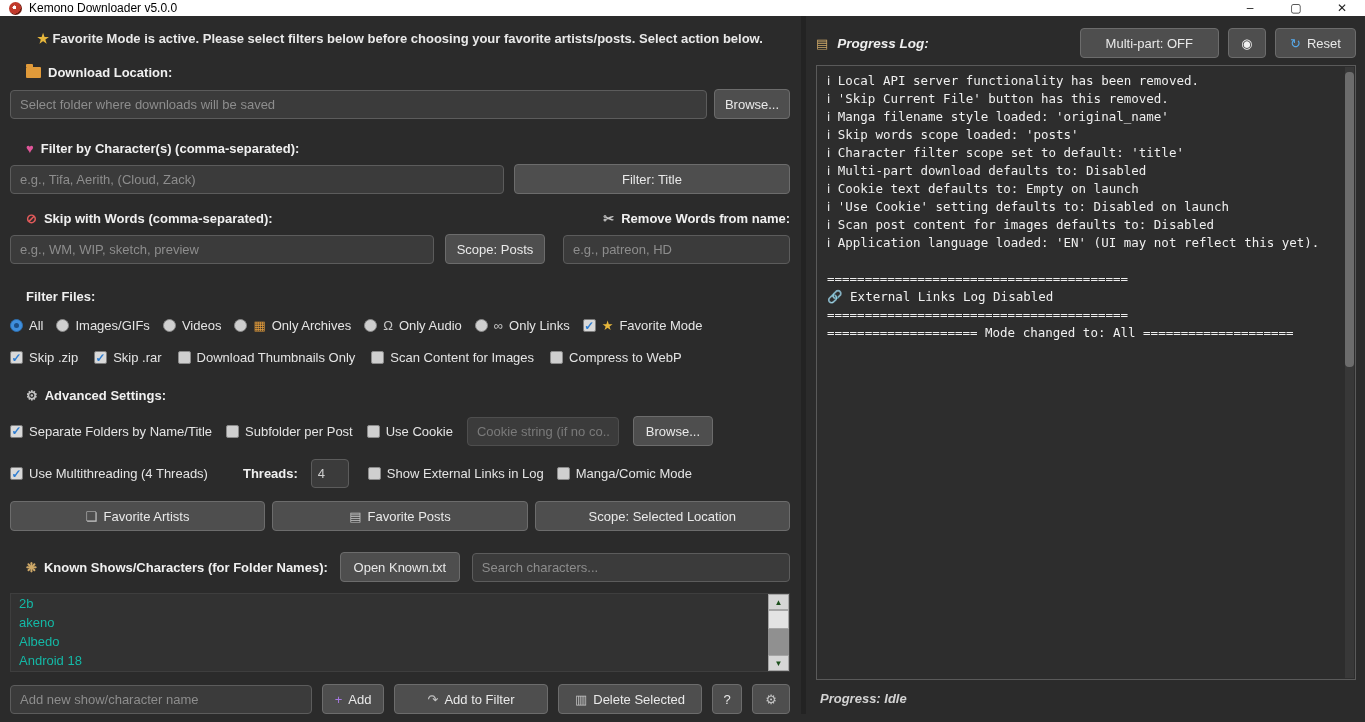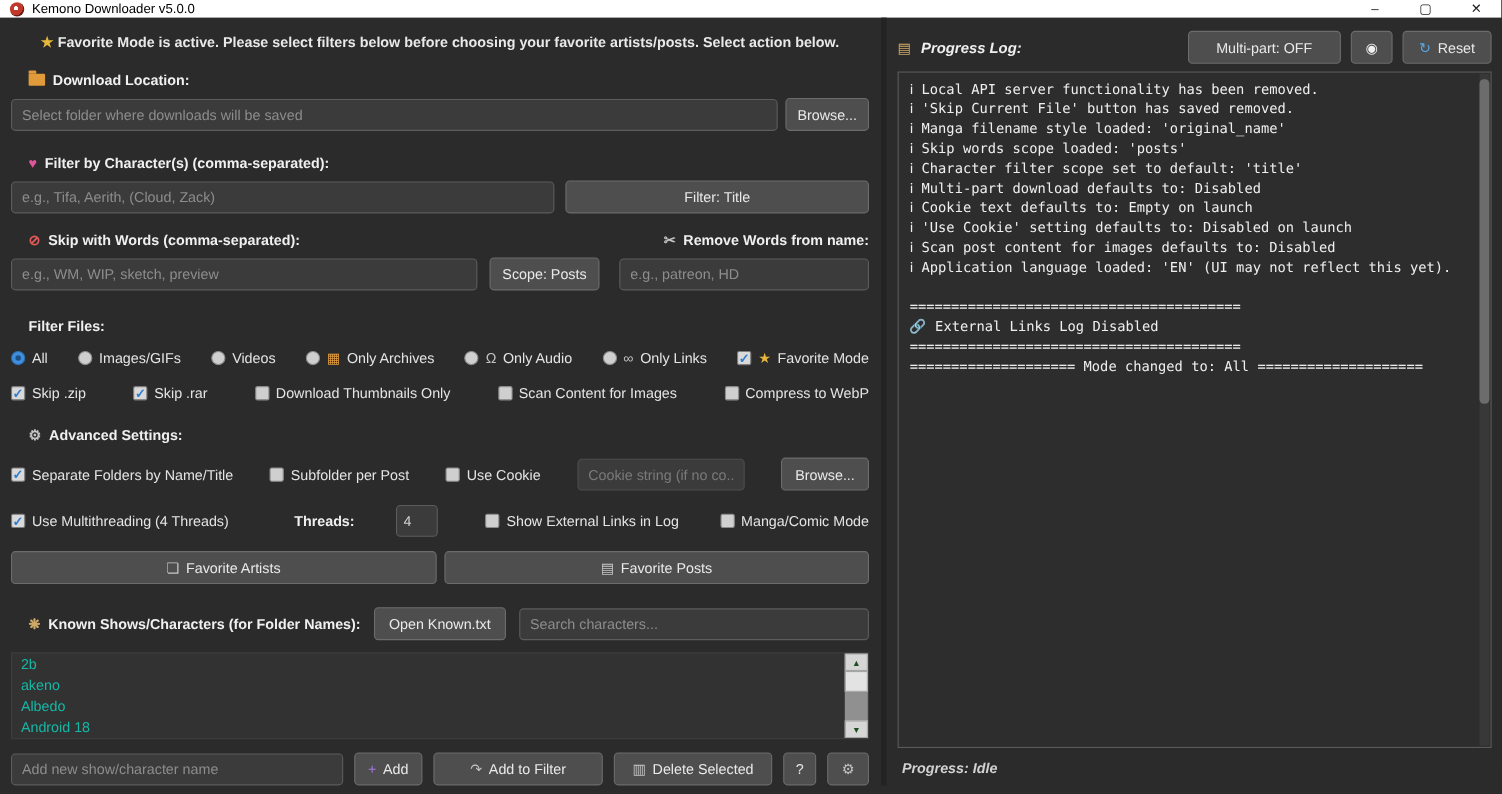--- a/index.html
+++ b/index.html
@@ -17,21 +17,21 @@
     background:radial-gradient(circle at 42% 42%, #ffffff 0 18%, #c0392b 19% 58%, #6e1d12 59% 100%); }
   .tb-title { font-size:12px; color:#000; }
   .win-btns { margin-left:auto; display:flex; height:100%; }
   .win-btn { width:46px; display:flex; align-items:center; justify-content:center; font-size:12px; color:#222; }
   
   .main { display:flex; height:698px; }
   .left  { width:801px; flex:none; padding:0 11px 0 10px; display:flex; flex-direction:column; }
   .splitter { width:5px; flex:none; background:#232323; }
   .right { flex:1; min-width:0; padding:0 9px 8px 10px; display:flex; flex-direction:column; }
   
-  .frow { display:flex; align-items:center; gap:7px;justify-content:space-between; }
+  .frow { display:flex; align-items:center; gap:7px; }
   .sec-label { display:flex; align-items:center; gap:7px; font-weight:bold; font-size:13px; color:#f0f0f0; white-space:nowrap;padding-left:16px; }
   .input {
     background:#3b3b3b; border:1px solid #5c5c5c; border-radius:4px;
     height:29px; padding:0 9px; color:#cfcfcf; font-size:13px; font-family:inherit; outline:none; min-width:0;
   }
   .input::placeholder { color:#8d8d8d; }
   .input.dim { border-color:#4e4e4e; }
   .input.dim::placeholder { color:#7a7a7a; }
   .btn {
     background:#4e4e4e; border:1px solid #6c6c6c; border-radius:4px;
@@ -254,20 +254,21 @@
 
     <div class="frow row-actions">
       <button class="btn">
         <span class="ic grayic">❏</span>
         <span>Favorite Artists</span>
       </button>
       <button class="btn">
         <span class="ic grayic">▤</span>
         <span>Favorite Posts</span>
       </button>
+      <button class="btn">Scope: Selected Location</button>
     </div>
 
     <div class="frow row-known">
       <div class="sec-label">
         <span class="ic tan">❋</span>
         <span>Known Shows/Characters (for Folder Names):</span>
       </div>
       <button class="btn" style="width:120px">Open Known.txt</button>
       <input class="input" style="flex: 1 1 0%;" placeholder="Search characters...">
     </div>
@@ -321,21 +322,21 @@
         <span class="ic" style="color:#f0f0f0">◉</span>
       </button>
       <button class="btn" style="width:81px">
         <span class="ic blue">↻</span>
         <span>Reset</span>
       </button>
     </div>
 
     <div class="log-area">
       <div class="log-line">ℹ Local API server functionality has been removed.</div>
-      <div class="log-line">ℹ 'Skip Current File' button has saved removed.</div>
+      <div class="log-line">ℹ 'Skip Current File' button has this removed.</div>
       <div class="log-line">ℹ Manga filename style loaded: 'original_name'</div>
       <div class="log-line">ℹ Skip words scope loaded: 'posts'</div>
       <div class="log-line">ℹ Character filter scope set to default: 'title'</div>
       <div class="log-line">ℹ Multi-part download defaults to: Disabled</div>
       <div class="log-line">ℹ Cookie text defaults to: Empty on launch</div>
       <div class="log-line">ℹ 'Use Cookie' setting defaults to: Disabled on launch</div>
       <div class="log-line">ℹ Scan post content for images defaults to: Disabled</div>
       <div class="log-line">ℹ Application language loaded: 'EN' (UI may not reflect this yet).</div>
       <div class="log-line"></div>
       <div class="log-line">========================================</div>

